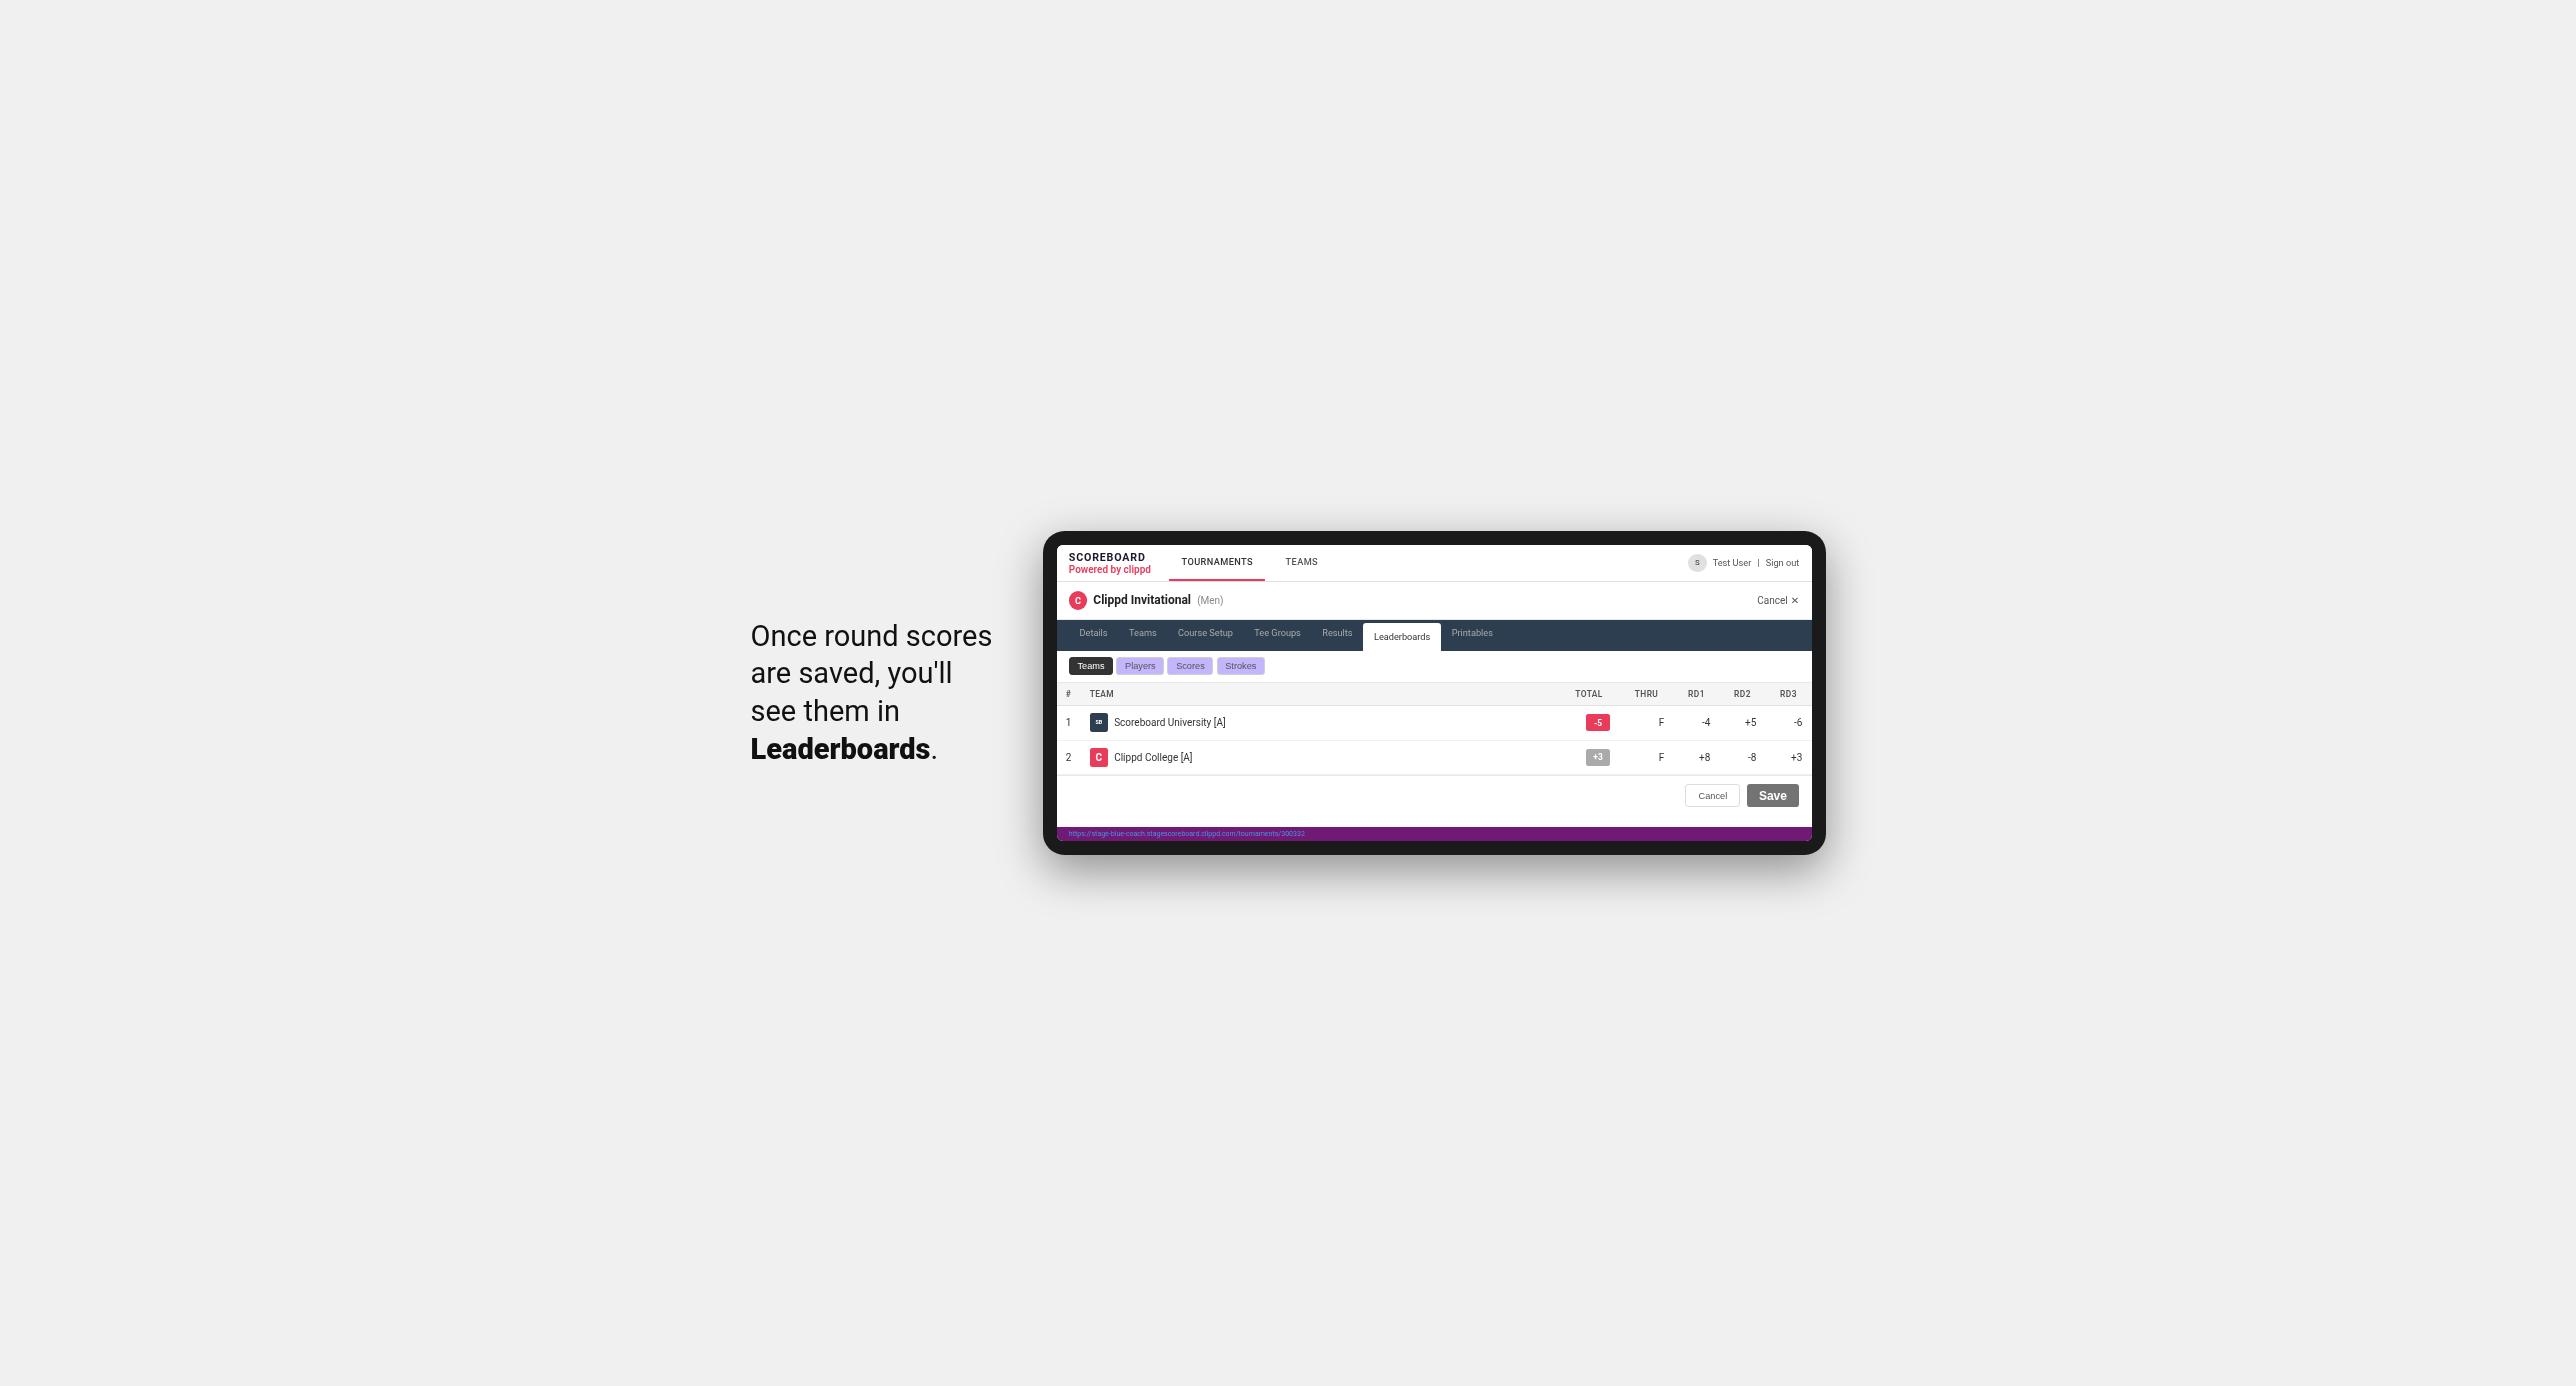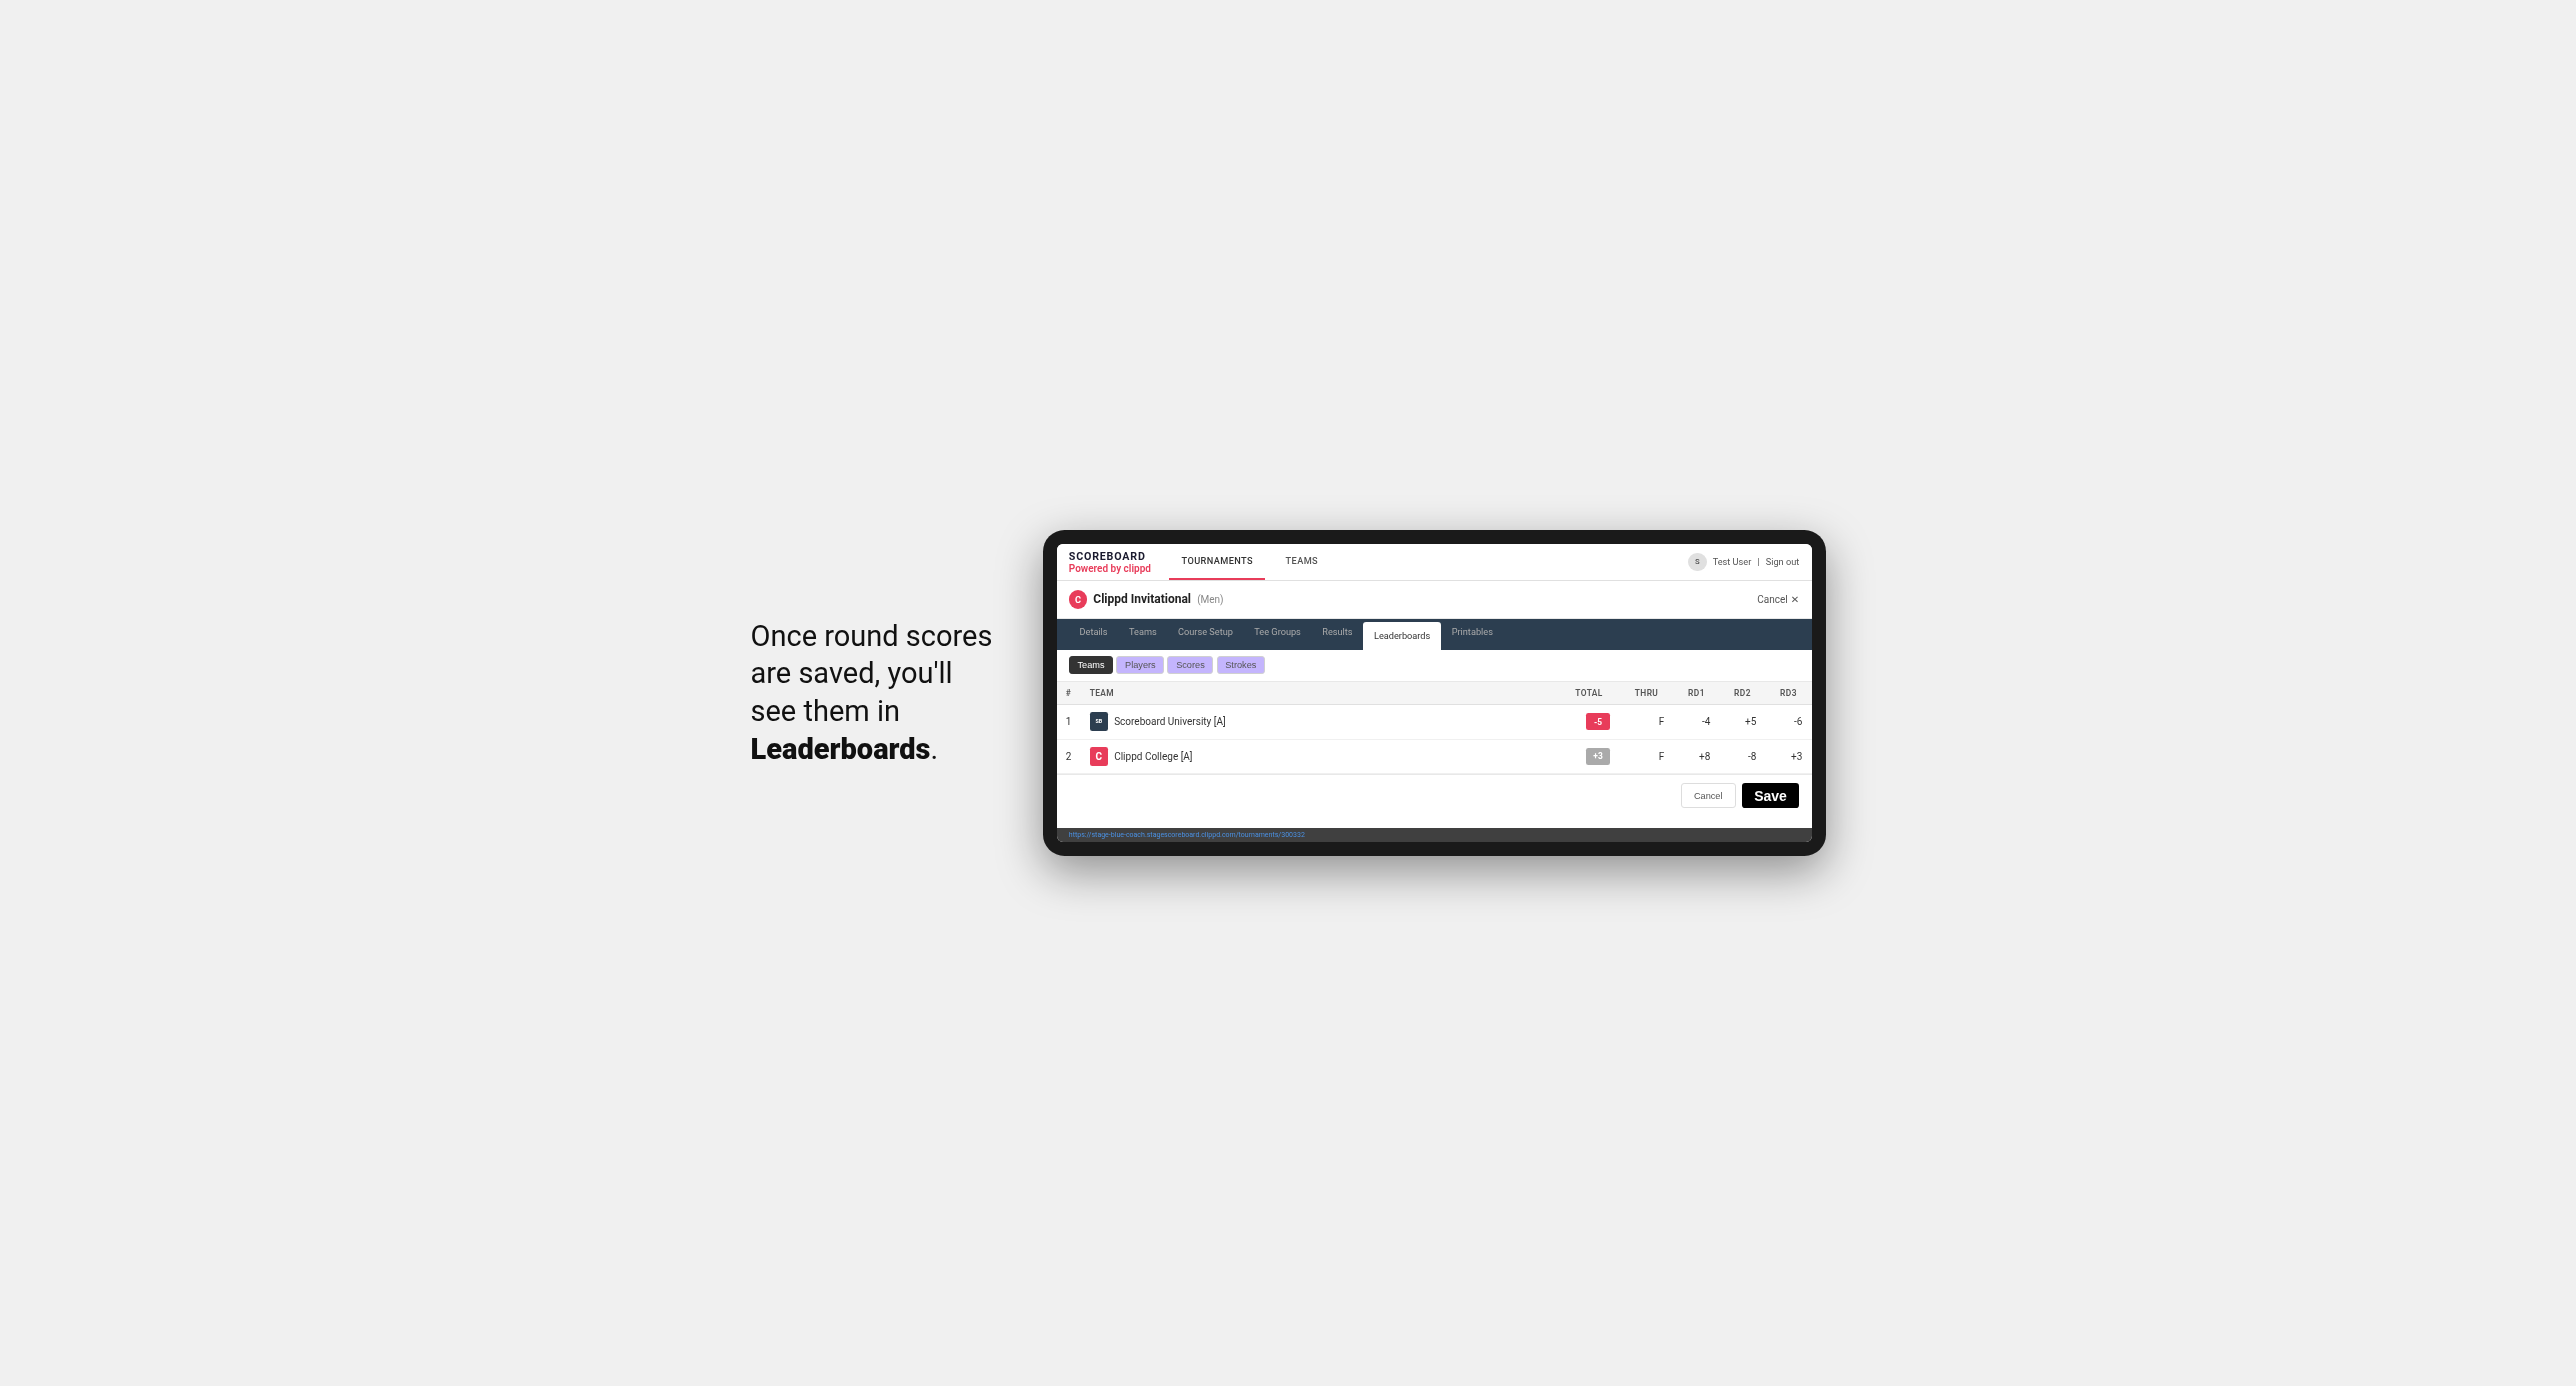--- a/index.html
+++ b/index.html
@@ -293,30 +293,30 @@
       padding: 4.6px 12.3px;
       font-size: 9.2px;
       color: #555;
       background: #fff;
       border: 0.8px solid #ddd;
       border-radius: 3.1px;
       cursor: pointer;
     }
     .btn-save {
       padding: 4.6px 12.3px;
-      font-size: 14px;
+      font-size: 12px;
       color: #fff;
-      background: #000000;
+      background: #737373;
       border: none;
       border-radius: 3.1px;
       cursor: pointer;
       font-weight: 600;
     }
     .url-bar {
-      background: #404040;
+      background: #701a75;
       padding: 3.1px 12.3px;
       font-size: 7px;
       color: #4a90e2;
       margin-top: 12px;
     }
     .rank-col { width: 23px; color: #888; }
     .team-col { }
     .total-col { width: 61px; text-align: right; }
     .thru-col { width: 54px; text-align: right; }
     .rd-col { width: 46px; text-align: right; }

